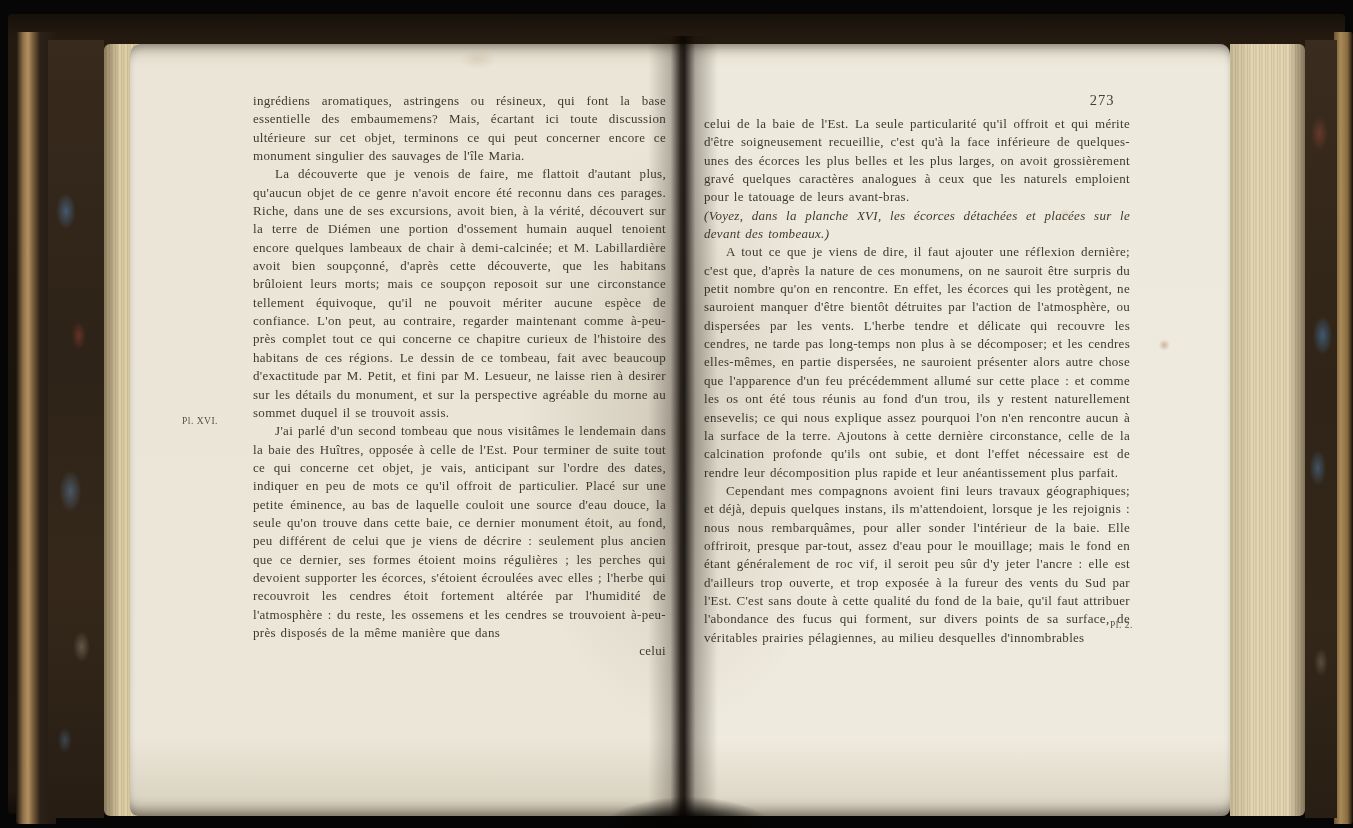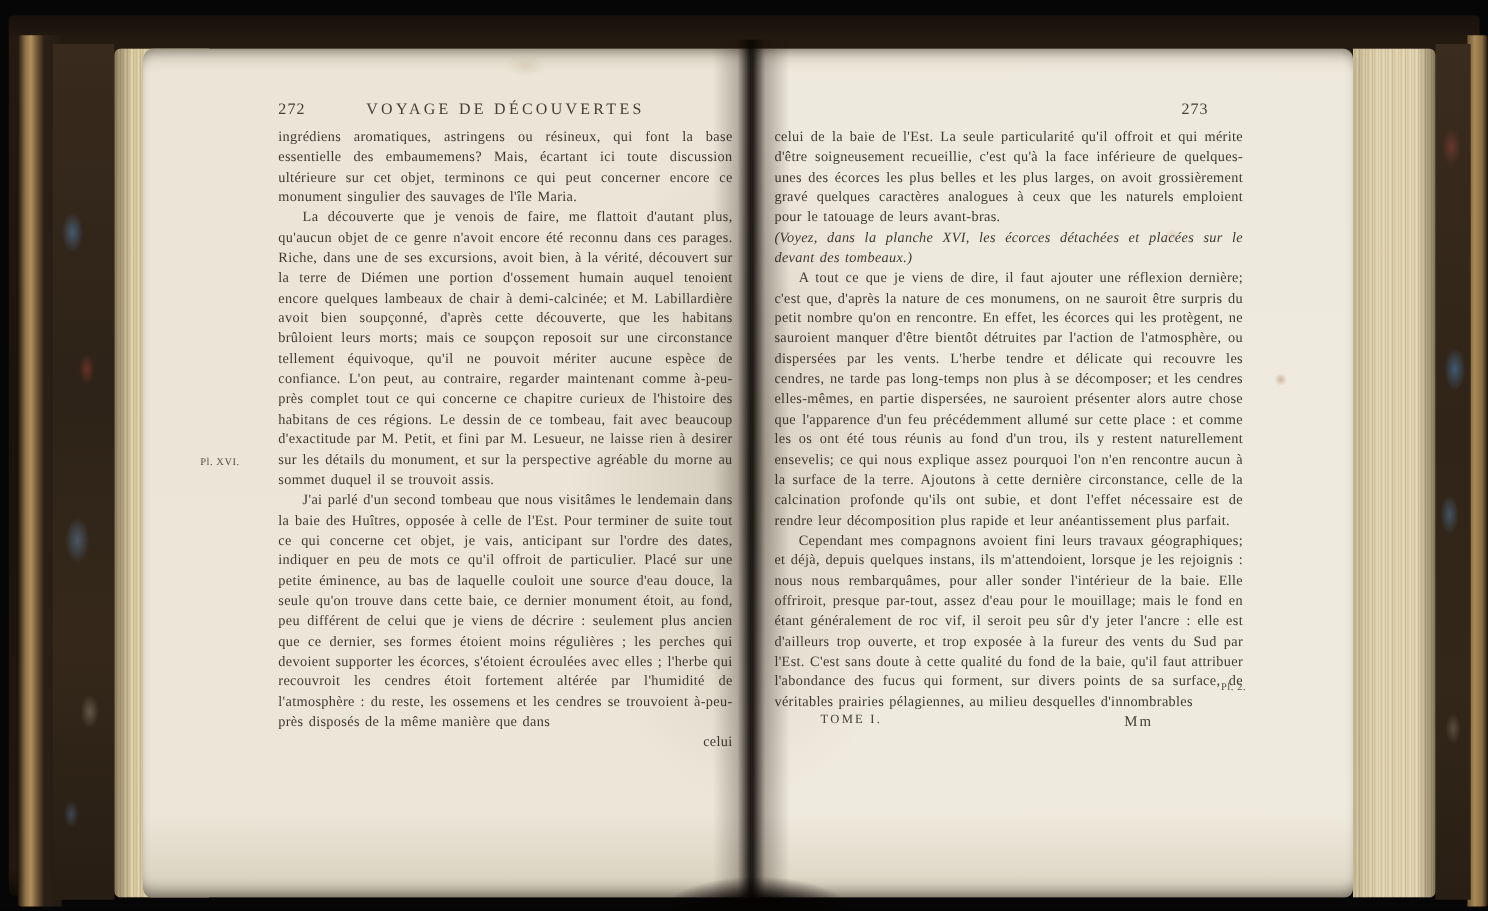--- a/index.html
+++ b/index.html
@@ -106,21 +106,21 @@
   .header-row{
     display:grid;grid-template-columns:56px 1fr 56px;align-items:baseline;
     margin-bottom:6px;
   }
   .running-title{
     text-align:center;font-size:14.5px;letter-spacing:3px;color:#444036;
     white-space:nowrap;
   }
   .pagenum{font-size:14.5px;letter-spacing:1px;color:#444036;}
   .pagenum.left{text-align:left;}
-  .pagenum.right{text-align:left;grid-column:3;}
+  .pagenum.right{text-align:center;grid-column:3;}
   .body{
     font-size:13px;line-height:18.35px;text-align:justify;
     letter-spacing:.3px;word-spacing:1.2px;color:#3e3a31;
   }
   .para{margin:0;text-indent:1.7em;}
   .para.continuation{text-indent:0;}
   .para.italic-note{text-indent:0;font-style:italic;}
   .catchword{
     text-align:right;font-size:13px;line-height:18.35px;letter-spacing:.3px;color:#3e3a31;
   }
@@ -146,25 +146,20 @@
     <div class="marble-left"></div>
     <div class="edge edge-left"></div>
 
     <div class="board-right"></div>
     <div class="marble-right"></div>
     <div class="edge edge-right"></div>
 
     <div class="page page-left">
       <div class="margin-note note-left">Pl. XVI.</div>
       <div class="textblock tb-left">
-        <div class="header-row">
-          <span class="pagenum left">272</span>
-          <span class="running-title">VOYAGE DE DÉCOUVERTES</span>
-          <span></span>
-        </div>
         <div class="body">
             <p class="para continuation">ingrédiens aromatiques, astringens ou résineux, qui font la base essentielle des embaumemens? Mais, écartant ici toute discussion ultérieure sur cet objet, terminons ce qui peut concerner encore ce monument singulier des sauvages de l'île Maria.</p>
             <p class="para indent">La découverte que je venois de faire, me flattoit d'autant plus, qu'aucun objet de ce genre n'avoit encore été reconnu dans ces parages. Riche, dans une de ses excursions, avoit bien, à la vérité, découvert sur la terre de Diémen une portion d'ossement humain auquel tenoient encore quelques lambeaux de chair à demi-calcinée; et M. Labillardière avoit bien soupçonné, d'après cette découverte, que les habitans brûloient leurs morts; mais ce soupçon reposoit sur une circonstance tellement équivoque, qu'il ne pouvoit mériter aucune espèce de confiance. L'on peut, au contraire, regarder maintenant comme à-peu-près complet tout ce qui concerne ce chapitre curieux de l'histoire des habitans de ces régions. Le dessin de ce tombeau, fait avec beaucoup d'exactitude par M. Petit, et fini par M. Lesueur, ne laisse rien à desirer sur les détails du monument, et sur la perspective agréable du morne au sommet duquel il se trouvoit assis.</p>
             <p class="para indent">J'ai parlé d'un second tombeau que nous visitâmes le lendemain dans la baie des Huîtres, opposée à celle de l'Est. Pour terminer de suite tout ce qui concerne cet objet, je vais, anticipant sur l'ordre des dates, indiquer en peu de mots ce qu'il offroit de particulier. Placé sur une petite éminence, au bas de laquelle couloit une source d'eau douce, la seule qu'on trouve dans cette baie, ce dernier monument étoit, au fond, peu différent de celui que je viens de décrire : seulement plus ancien que ce dernier, ses formes étoient moins régulières ; les perches qui devoient supporter les écorces, s'étoient écroulées avec elles ; l'herbe qui recouvroit les cendres étoit fortement altérée par l'humidité de l'atmosphère : du reste, les ossemens et les cendres se trouvoient à-peu-près disposés de la même manière que dans</p>
           </div>
         <div class="catchword">celui</div>
       </div>
     </div>
 
     <div class="page page-right">
@@ -173,23 +168,19 @@
         <div class="header-row">
           <span></span>
           <span class="pagenum right">273</span>
         </div>
         <div class="body">
             <p class="para continuation">celui de la baie de l'Est. La seule particularité qu'il offroit et qui mérite d'être soigneusement recueillie, c'est qu'à la face inférieure de quelques-unes des écorces les plus belles et les plus larges, on avoit grossièrement gravé quelques caractères analogues à ceux que les naturels emploient pour le tatouage de leurs avant-bras.</p>
             <p class="para italic-note">(Voyez, dans la planche XVI, les écorces détachées et placées sur le devant des tombeaux.)</p>
             <p class="para indent">A tout ce que je viens de dire, il faut ajouter une réflexion dernière; c'est que, d'après la nature de ces monumens, on ne sauroit être surpris du petit nombre qu'on en rencontre. En effet, les écorces qui les protègent, ne sauroient manquer d'être bientôt détruites par l'action de l'atmosphère, ou dispersées par les vents. L'herbe tendre et délicate qui recouvre les cendres, ne tarde pas long-temps non plus à se décomposer; et les cendres elles-mêmes, en partie dispersées, ne sauroient présenter alors autre chose que l'apparence d'un feu précédemment allumé sur cette place : et comme les os ont été tous réunis au fond d'un trou, ils y restent naturellement ensevelis; ce qui nous explique assez pourquoi l'on n'en rencontre aucun à la surface de la terre. Ajoutons à cette dernière circonstance, celle de la calcination profonde qu'ils ont subie, et dont l'effet nécessaire est de rendre leur décomposition plus rapide et leur anéantissement plus parfait.</p>
             <p class="para indent">Cependant mes compagnons avoient fini leurs travaux géographiques; et déjà, depuis quelques instans, ils m'attendoient, lorsque je les rejoignis : nous nous rembarquâmes, pour aller sonder l'intérieur de la baie. Elle offriroit, presque par-tout, assez d'eau pour le mouillage; mais le fond en étant généralement de roc vif, il seroit peu sûr d'y jeter l'ancre : elle est d'ailleurs trop ouverte, et trop exposée à la fureur des vents du Sud par l'Est. C'est sans doute à cette qualité du fond de la baie, qu'il faut attribuer l'abondance des fucus qui forment, sur divers points de sa surface, de véritables prairies pélagiennes, au milieu desquelles d'innombrables</p>
           </div>
-        <div class="footer-row">
-          <span class="tome">TOME I.</span>
-          <span class="sig">Mm</span>
-        </div>
       </div>
     </div>
 
     <div class="gutter"></div>
     <div class="gutter-bottom"></div>
   </div>
 </div>
 
 </body></html>

